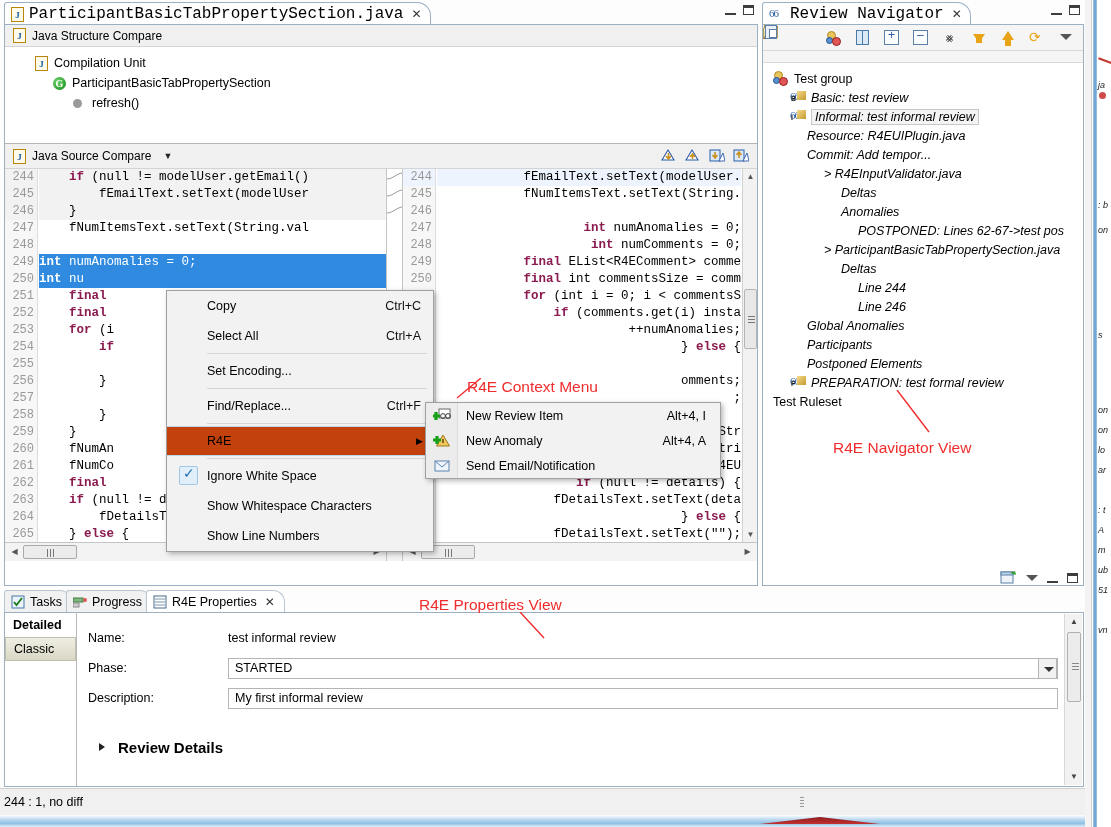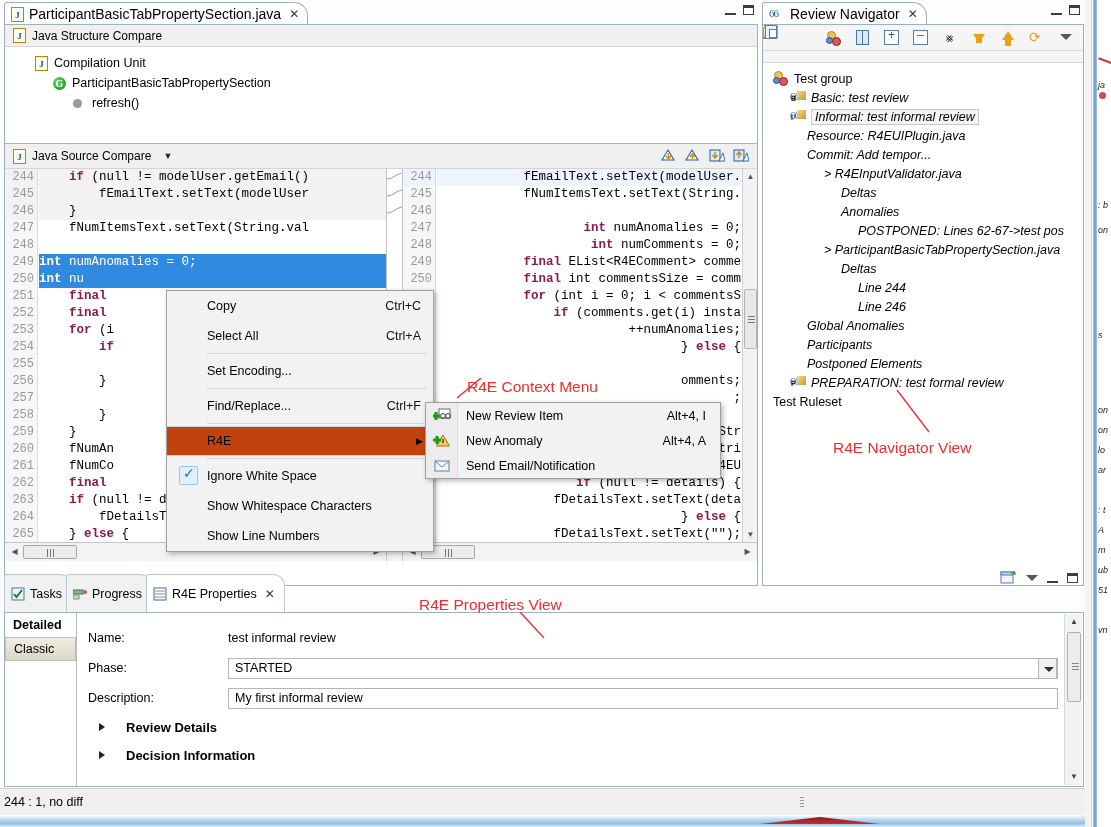--- a/index.html
+++ b/index.html
@@ -35,21 +35,21 @@
   .tab-active {
     position:absolute; left:0; top:0; height:23px;
     background:#fff;
     border-left:1px solid #9cb0c4; border-top:1px solid #9cb0c4;
     border-right:1px solid #9cb0c4;
     border-top-left-radius:3px; border-top-right-radius:14px;
     padding:0 8px 0 6px;
     display:flex; align-items:center; gap:5px;
     white-space:nowrap;
   }
-  .tab-active .tab-title { font-size:14px; }
+  .tab-active .tab-title { font-size:16px;font-family:Liberation Mono, monospace; }
   .tab-close { font-size:12px; color:#333; margin-left:3px; cursor:pointer;}
   .tabbar .tab-underline { position:absolute; left:0; bottom:0; width:100%; height:1px; background:#9cb0c4;}
   .win-btns { position:absolute; right:4px; top:3px; display:flex; gap:7px; align-items:center;}
   .win-min { width:11px; height:9px; border-bottom:2px solid #3d3d3d; }
   .win-max { width:11px; height:10px; border:1.5px solid #3d3d3d; border-top-width:3px;}
 
   
   .editor-body {
     position:absolute; left:0; top:23px; width:754px; height:561px;
     border:1px solid #9cb0c4; border-top:none; background:#fff;
@@ -238,21 +238,21 @@
   .nt-book{position:absolute;left:3px;top:1px;width:13px;height:15px;background:#dbe9f6;border:1px solid #4a7aa8;}
   .nt-book:after{content:"";position:absolute;left:5px;top:0;width:1px;height:13px;background:#4a7aa8;}
   .nt-x{position:absolute;left:3px;top:2px;width:13px;height:13px;color:#333;font-size:13px;line-height:13px;text-align:center;}
   .nt-sync{position:absolute;left:2px;top:1px;width:15px;height:15px;color:#e8a317;font-size:14px;line-height:15px;}
   .nt-menu{position:absolute;left:4px;top:5px;width:0;height:0;border-left:6px solid transparent;border-right:6px solid transparent;border-top:6px solid #555;}
 
   
   #props-view { position:absolute; left:4px; top:589px; width:1080px; height:198px; }
   #props-view .ptabbar { position:relative; height:23px; display:flex; align-items:flex-end;}
   .ptab {
-    height:38px; display:flex; align-items:center; gap:5px; padding:0 9px 0 6px;
+    height:22px; display:flex; align-items:center; gap:5px; padding:0 9px 0 6px;
     background:#f1f1f1; border:1px solid #b9c5d1; border-bottom:none;
     border-top-left-radius:3px; border-top-right-radius:12px; margin-right:-6px;
     font-size:12.5px; white-space:nowrap; position:relative;
   }
   .ptab.active { background:#fff; z-index:3; }
   .props-body {
     position:absolute; left:0; top:23px; width:1080px; height:175px;
     border:1px solid #9cb0c4; background:#fff;
   }
   .props-toolbar{
@@ -268,21 +268,21 @@
   .fvalue-plain { font-size:12.5px; }
   .finput {
     height:21px; border:1px solid #b5b5b5; background:#fff;
     font-size:12.5px; padding:2px 6px; display:flex; align-items:center;
     font-family:"Liberation Sans", sans-serif;
   }
   .finput.combo { width:830px; position:relative; }
   .combo-btn { position:absolute; right:0; top:-1px; width:19px; height:21px; background:#f2f2f2; border:1px solid #b5b5b5;}
   .combo-btn:after{content:"";position:absolute;left:5px;top:8px;width:0;height:0;border-left:5px solid transparent;border-right:5px solid transparent;border-top:5px solid #333;}
   .finput.text { width:830px; }
-  .expander { display:flex; align-items:center; gap:21px; height:28px; font-weight:bold; font-size:13px;}
+  .expander { display:flex; align-items:center; gap:13px; height:28px; font-weight:bold; font-size:15px;margin-top:20px;}
   .expander .tri { width:0;height:0;border-top:4.5px solid transparent;border-bottom:4.5px solid transparent;border-left:6px solid #222; margin-left:11px;}
   .props-vscroll { position:absolute; right:1px; top:1px; width:18px; bottom:1px; background:#f2f2f2; border-left:1px solid #d8d8d8;}
   .pv-up,.pv-dn{width:18px;height:16px;text-align:center;font-size:8px;color:#444;line-height:16px;}
   .pv-thumb{position:absolute;left:2px;top:18px;width:14px;height:70px;background:#ececec;border:1px solid #b0b0b0;border-radius:2px;}
   .pv-thumb .g{position:absolute;left:4px;top:30px;width:7px;height:8px;background:repeating-linear-gradient(to bottom,#888 0 1px,transparent 1px 3px);}
 
   
   #status-bar {
     position:absolute; left:0; top:788px; width:1085px; height:27px;
     background:#f0f0f0; border-top:1px solid #cfcfcf;

